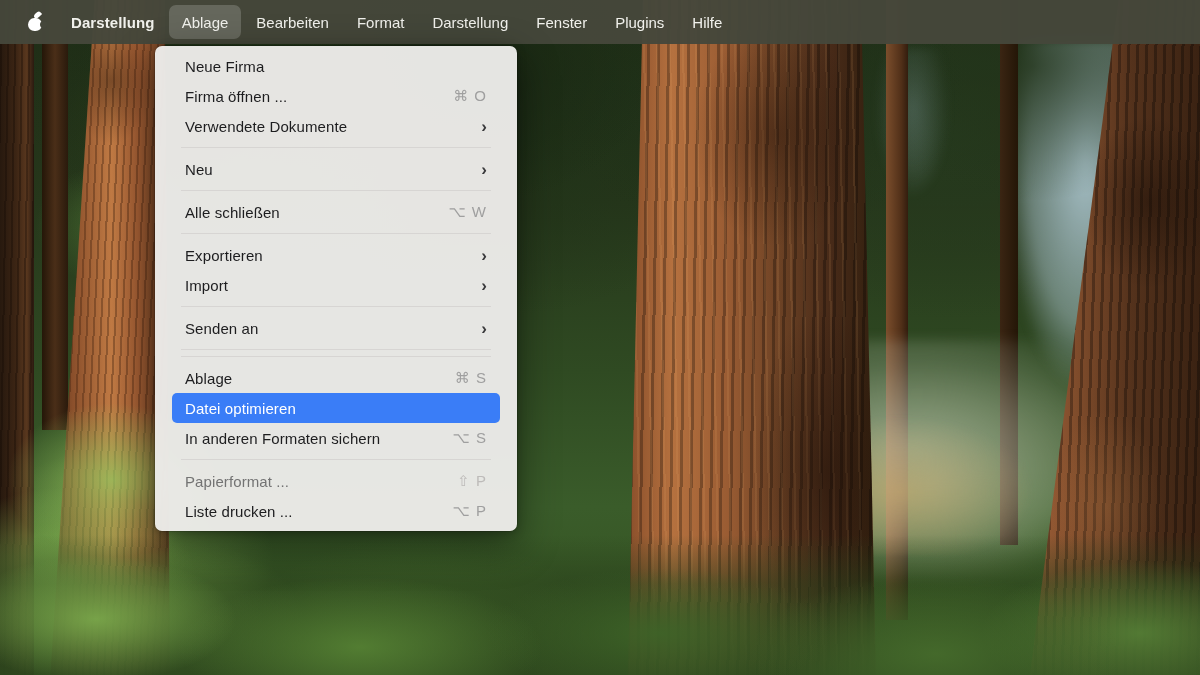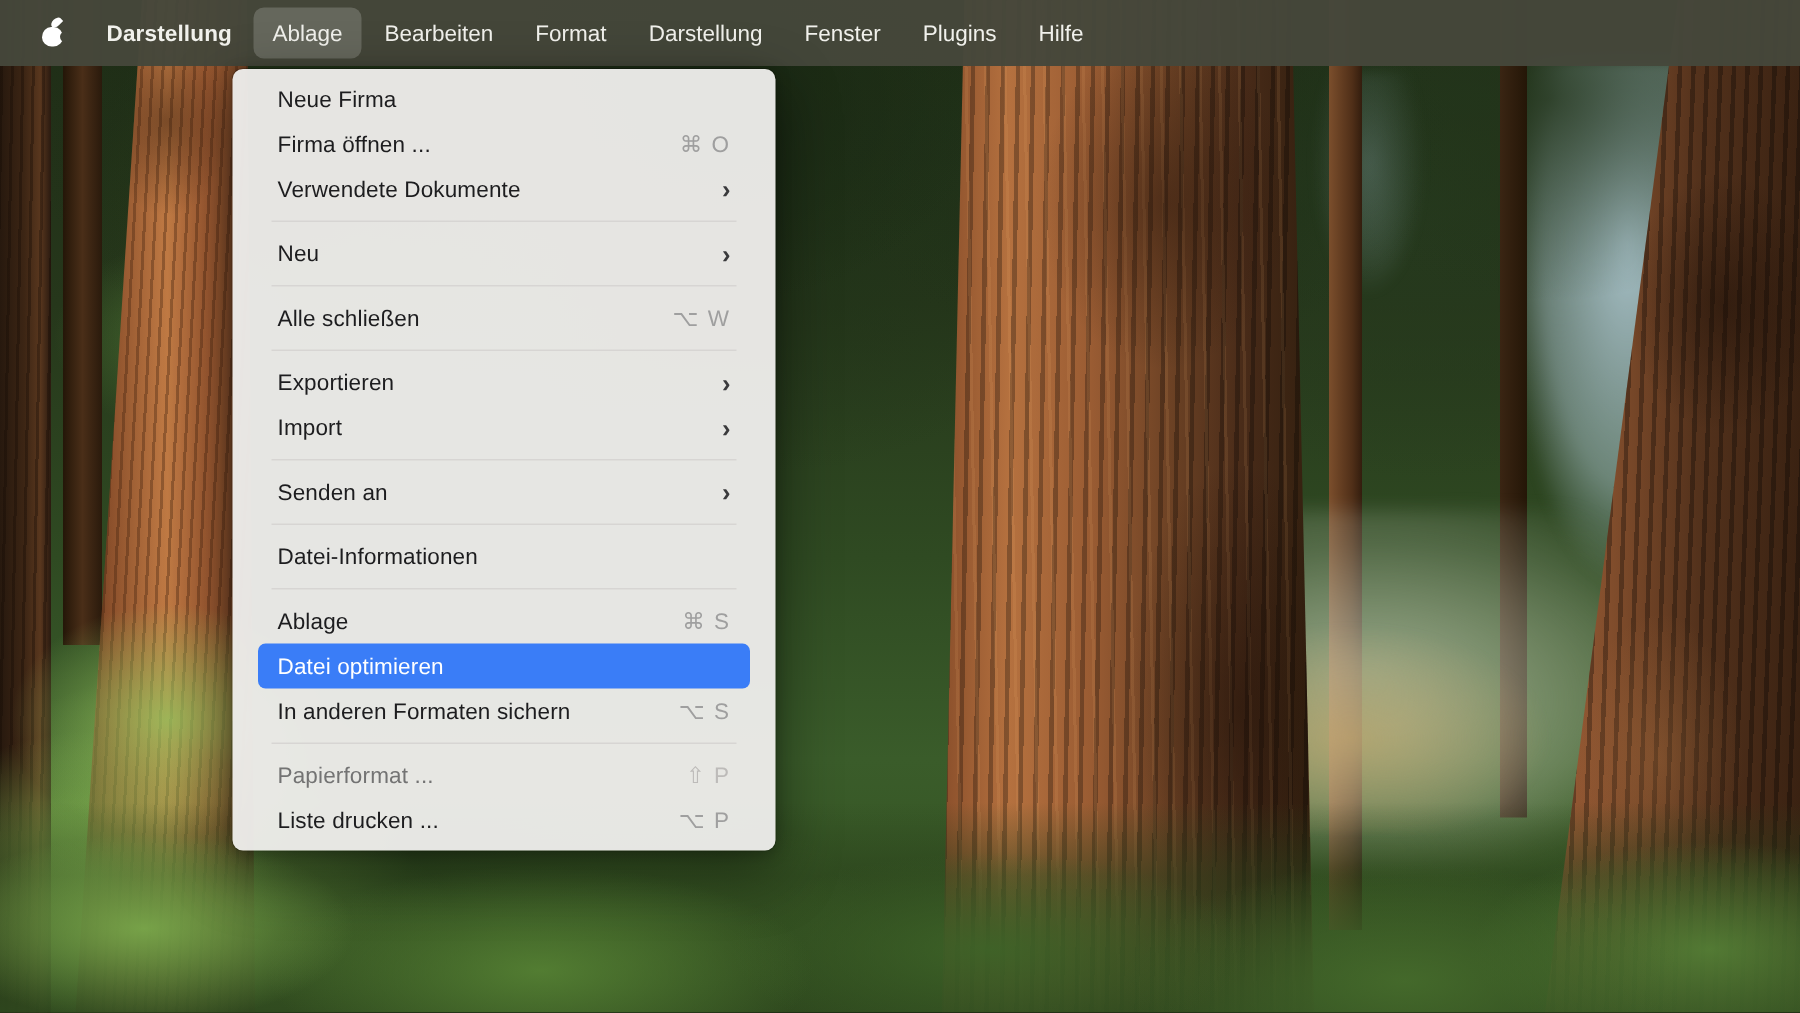--- a/index.html
+++ b/index.html
@@ -195,24 +195,20 @@
       <div class="mi">
     <span class="lbl">Import</span>
     <span class="chev">›</span>
   </div>
       <div class="msep"></div>
       <div class="mi">
     <span class="lbl">Senden an</span>
     <span class="chev">›</span>
   </div>
       <div class="msep"></div>
-      <div class="mi">
-    <span class="lbl">Datei-Informationen</span>
-
-  </div>
       <div class="msep"></div>
       <div class="mi">
     <span class="lbl">Ablage</span>
     <span class="sc">⌘ S</span>
   </div>
       <div class="mi hl">
     <span class="lbl">Datei optimieren</span>
 
   </div>
       <div class="mi">

